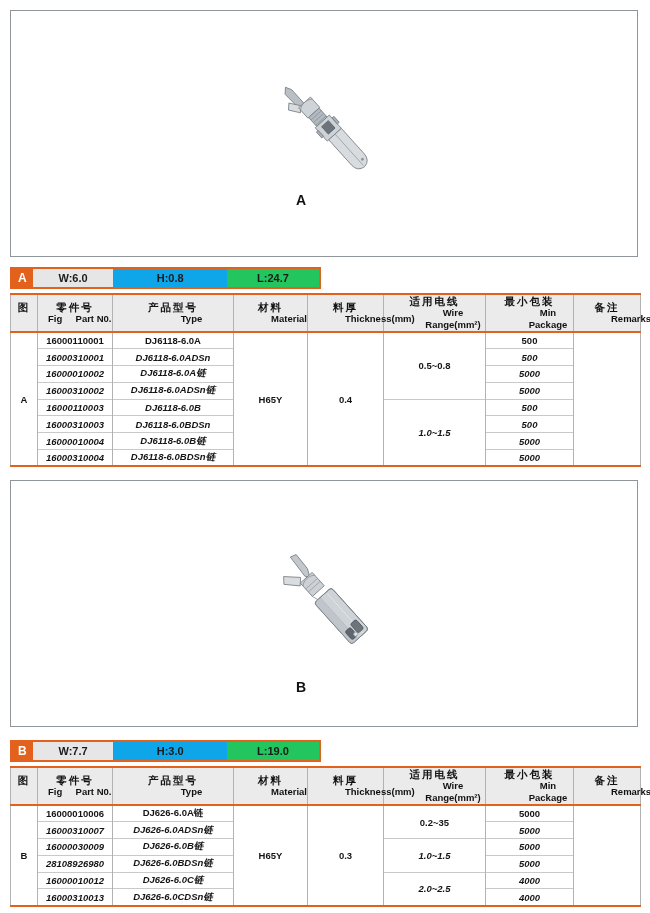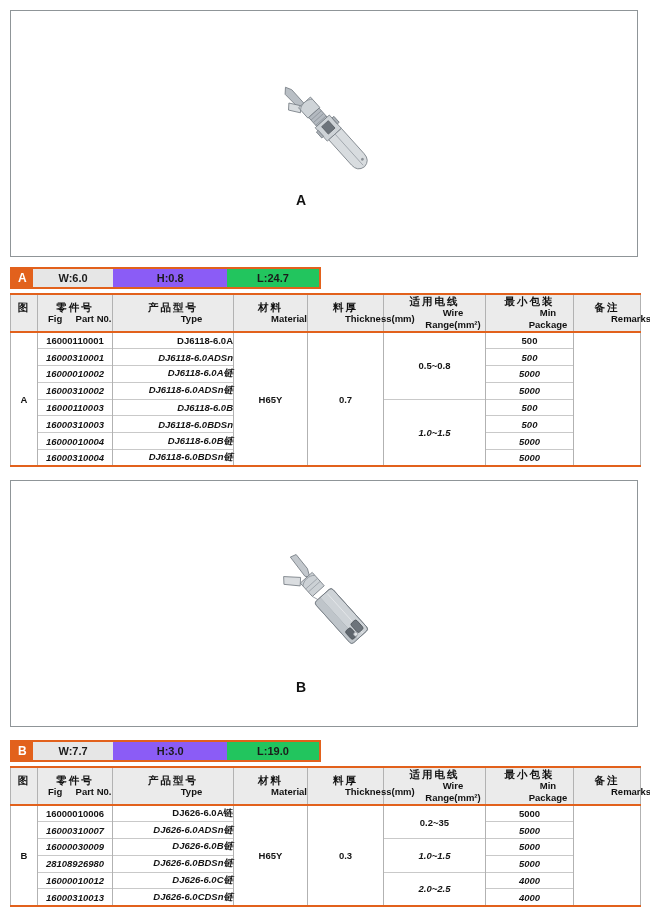--- a/index.html
+++ b/index.html
@@ -11,37 +11,37 @@
   
   .fig-box { position:absolute; left:10px; width:628px; height:247px; border:1px solid #8f9598; background:#fff; }
   .fig-box svg { position:absolute; }
   .fig-caption { position:absolute; font-size:14px; font-weight:bold; color:#111; }
 
   
   .dims-strip { position:absolute; left:10px; width:311px; height:22px; border:2px solid var(--accent); display:flex; }
   .dims-badge { width:22px; background:var(--accent); color:#fff; font-size:12px; font-weight:bold; text-align:center; line-height:18px; }
   .dims-cell { font-size:11px; font-weight:bold; color:#1b1b1b; text-align:center; line-height:18px; }
   .dims-cell.w { width:86px; background:#e6e6e6; }
-  .dims-cell.h { width:121px; background:#8b5cf6; }
+  .dims-cell.h { width:121px; background:#0ea5e9; }
   .dims-cell.l { width:98px; background:#22c55e; }
 
   
   .tbl-wrap { position:absolute; left:10px; width:630px; }
   table.spec-table { border-collapse:collapse; table-layout:fixed; width:630px;
     border-top:2px solid var(--accent); border-bottom:2px solid var(--accent); }
   table.spec-table th, table.spec-table td {
     border-left:1px solid #b2b2b2; border-right:1px solid #b2b2b2;
     padding:0; vertical-align:middle; }
   table.spec-table thead th { background:#ebebeb; height:29px; border-bottom:2px solid var(--accent); }
   .h-cn { font-size:10.5px; font-weight:bold; color:#111; letter-spacing:2px; line-height:12px; text-align:center; }
   .h-en { font-size:9.5px; font-weight:bold; color:#111; line-height:12px; text-align:center; letter-spacing:0;padding-left:37px; }
   table.spec-table tbody tr { height:16.8px; }
   table.spec-table td { font-size:9.5px; font-weight:bold; color:#141414; }
   td.c { text-align:center; }
-  td.l { text-align:right; padding-left:8px; }
+  td.l { text-align:center; padding-left:8px; }
   td.fig { font-size:11px; }
   td.rl { border-top:1px solid #c9c9c9;font-style:italic; }
 </style>
 </head>
 <body>
 
 <div id="page">
 
   <div class="fig-box" style="top:10px;">
     <svg width="130" height="140" viewBox="0 0 130 140" style="left:255px; top:50px;">
@@ -124,21 +124,21 @@
               <div class="h-en">Remarks</div>
             </th>
           </tr>
         </thead>
         <tbody>
           <tr>
             <td class="c fig" rowspan="8">A</td>
             <td class="c">16000110001</td>
             <td class="l">DJ6118-6.0A</td>
             <td class="c" rowspan="8">H65Y</td>
-            <td class="c" rowspan="8">0.7</td>
+            <td class="c" rowspan="8">0.4</td>
             <td class="c" rowspan="4">0.5~0.8</td>
             <td class="c">500</td>
             <td class="c" rowspan="8"></td>
           </tr>
           <tr>
             <td class="c rl">16000310001</td>
             <td class="l rl">DJ6118-6.0ADSn</td>
             <td class="c rl">500</td>
           </tr>
           <tr>

